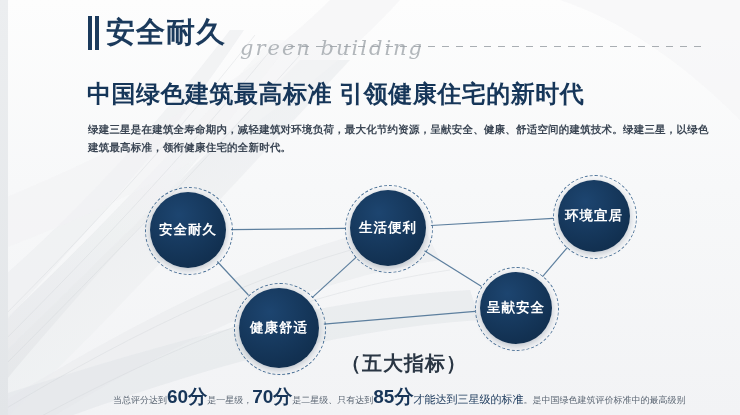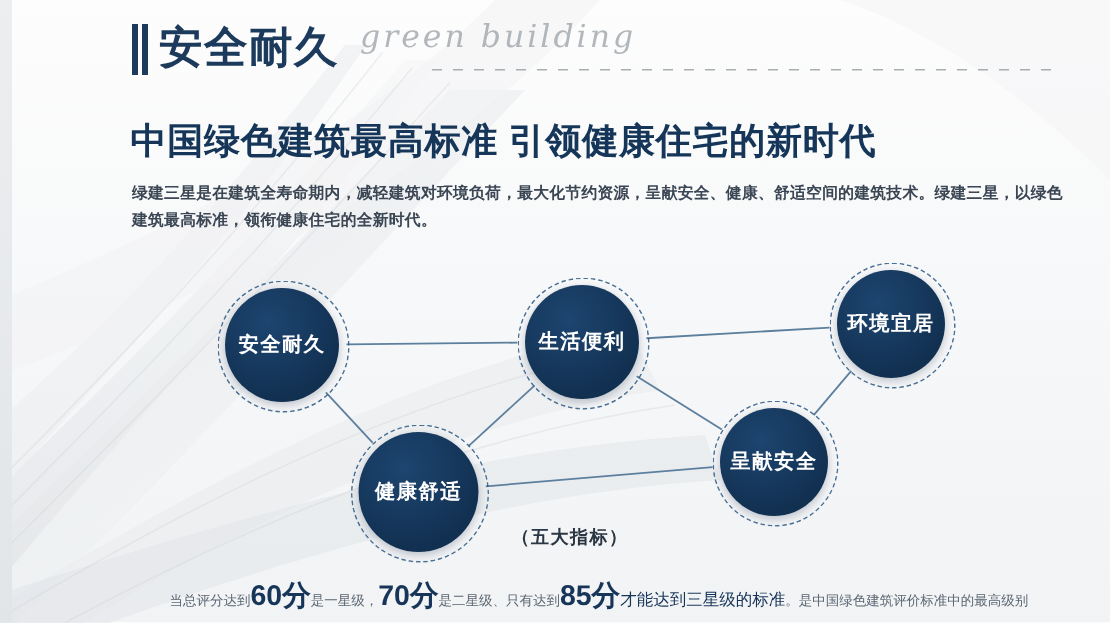--- a/index.html
+++ b/index.html
@@ -27,21 +27,21 @@
     position:absolute;left:0;top:4px;width:12px;height:34px;
     background:
       linear-gradient(90deg,#1b3a5c 0 4px,transparent 4px 7px,#1b3a5c 7px 11px,transparent 11px);
   }
   .hdr-title{
     position:absolute;left:18px;top:0;
     font-size:29px;font-weight:bold;color:#1b3a5c;
     letter-spacing:1px;line-height:40px;white-space:nowrap;
   }
   .hdr-script{
-    position:absolute;left:152px;top:0;
+    position:absolute;left:152px;top:24px;
     font-family:"DejaVu Serif","Liberation Serif",serif;
     font-style:italic;font-size:21px;color:#9aa0a6;
     opacity:.75;letter-spacing:2px;white-space:nowrap;
   }
   .hdr-dash{
     position:absolute;left:200px;top:34px;width:418px;height:1px;
     background-image:linear-gradient(90deg,#9aa0a6 0 7px,transparent 7px 14px);
     background-size:14px 1px;opacity:.85;
   }
 
@@ -68,21 +68,21 @@
     box-shadow:0 2px 6px rgba(15,40,70,.25);
     z-index:3;
   }
   .ring{
     position:absolute;border-radius:50%;
     border:1.3px dashed #2d5a86;opacity:.85;z-index:2;
   }
 
   .five-label{
     position:absolute;left:341px;top:350px;
-    font-size:12px;font-weight:bold;color:#2a3644;letter-spacing:1px;
+    font-size:20px;font-weight:bold;color:#2a3644;letter-spacing:1px;
   }
   .cite{
     position:absolute;left:528px;top:360px;
     font-size:8px;color:#2c4c70;letter-spacing:.2px;white-space:nowrap;
   }
 
   
   .footer{
     position:absolute;left:113px;top:384px;width:620px;
     font-size:10px;color:#2b3a4b;white-space:nowrap;

